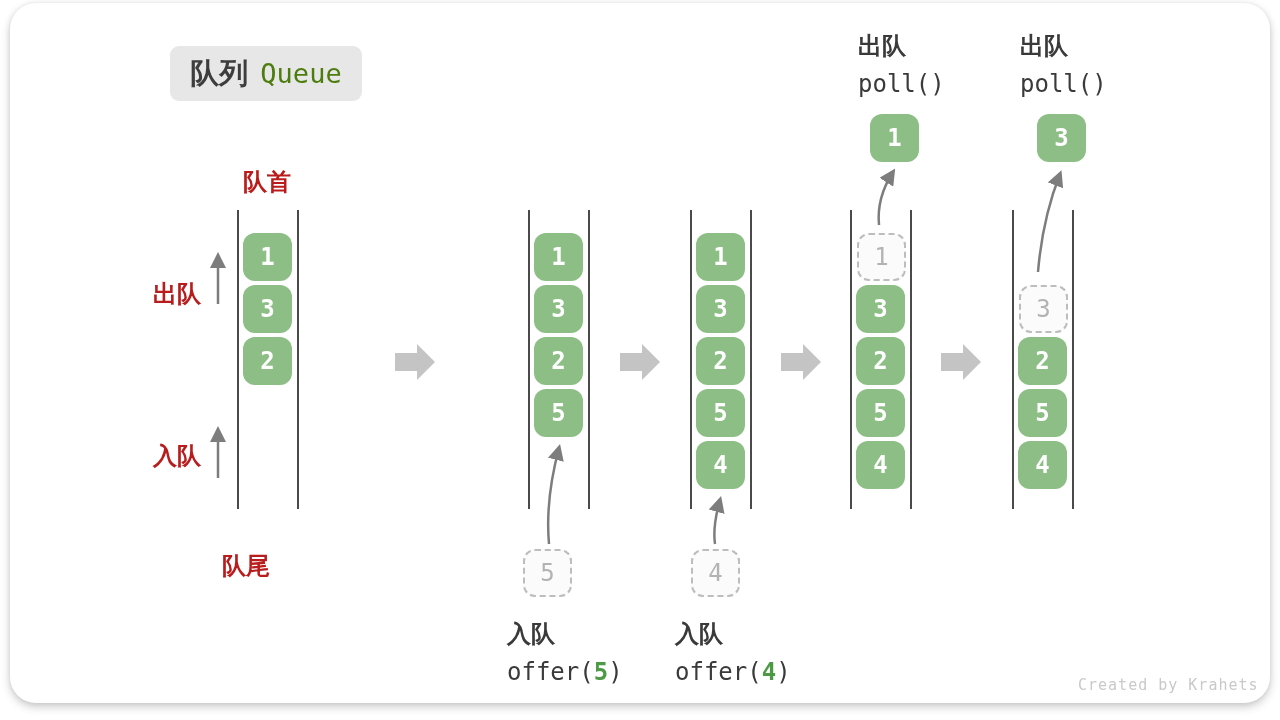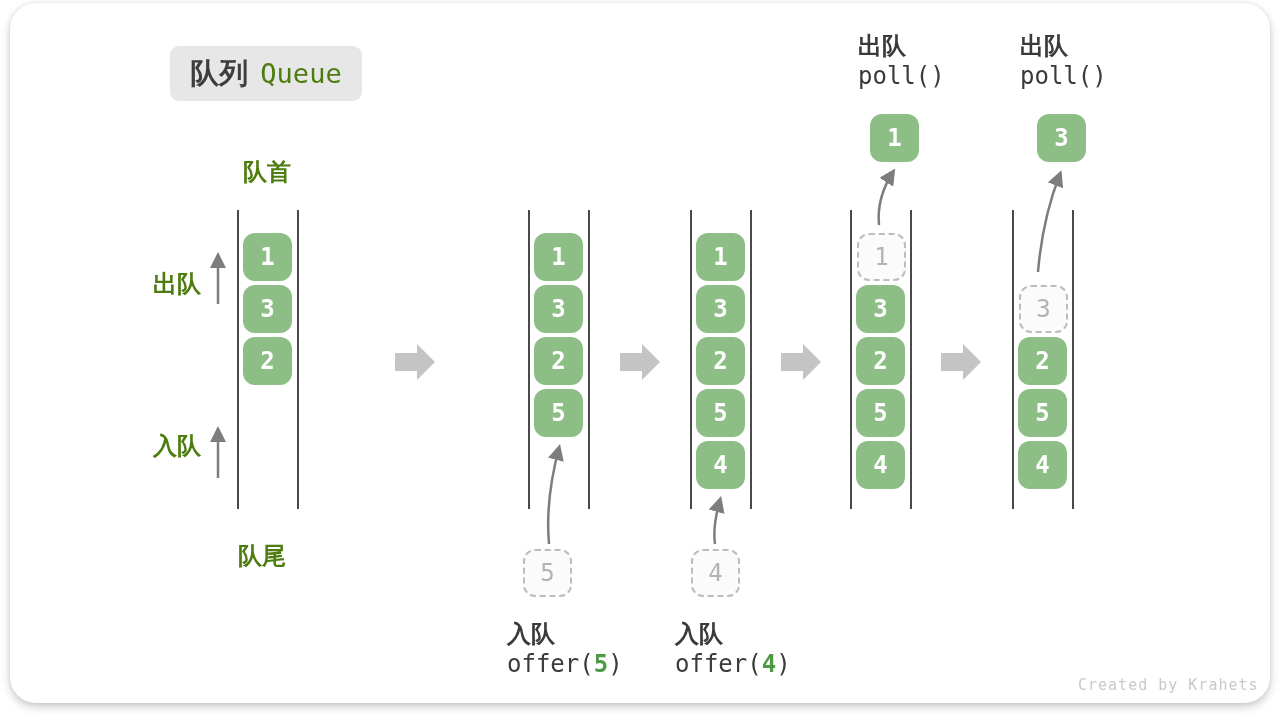--- a/index.html
+++ b/index.html
@@ -15,39 +15,39 @@
   }
 
   .title-badge {
     position:absolute; left:170px; top:46px; width:192px; height:55px;
     background:#e7e7e7; border-radius:9px;
     display:flex; align-items:center; justify-content:center; gap:12px;
   }
   .title-zh { font-size:29px; font-weight:bold; color:#3d3d3d; }
   .title-en { font-family:"DejaVu Sans Mono", monospace; font-size:27px; color:#4d7c0f; }
 
-  .zh-label { position:absolute; font-size:24px; font-weight:bold; color:#4d7c0f; white-space:nowrap; }
+  .zh-label { position:absolute; font-size:24px; font-weight:bold; color:#b91c1c; white-space:nowrap;margin-top:10px; }
 
   .rail { position:absolute; top:210px; width:2px; height:299px; background:#4a4a4a; }
 
   .block {
     position:absolute; width:49px; height:48px; border-radius:12px;
     background:var(--block_green, #8cbe85); color:#ffffff;
     font-family:"DejaVu Sans Mono", monospace; font-weight:bold; font-size:24px;
     display:flex; align-items:center; justify-content:center;
   }
   .block.ghost {
     background:#fbfbfb; border:2px dashed #bdbdbd; color:#b3b3b3;
     width:45px; height:44px; font-weight:normal;
   }
 
   .op-label { position:absolute; white-space:nowrap; }
   .op-label .zh { display:block; font-size:24px; font-weight:bold; color:#3a3a3a; }
   .op-label .code {
-    display:block; 
+    display:block; margin-top:8px;
     font-family:"DejaVu Sans Mono", monospace; font-size:24px; color:#3a3a3a;
   }
   .code .arg { color:var(--code_green, #4c9a44); font-weight:bold; }
 
   .svg-overlay { position:absolute; left:0; top:0; width:1280px; height:720px; pointer-events:none; }
 
   .watermark {
     position:absolute; left:1078px; top:676px;
     font-family:"DejaVu Sans Mono", monospace; font-size:15px; color:#c9c9c9;
     letter-spacing:1px; white-space:nowrap;
@@ -58,21 +58,21 @@
 
 <div class="canvas">
   <div class="card"></div>
 
   <div class="title-badge">
     <span class="title-zh">队列</span>
     <span class="title-en">Queue</span>
   </div>
 
   <div class="zh-label" style="left:243px; top:156px;">队首</div>
-  <div class="zh-label" style="left:238px; top:540px;">队尾</div>
+  <div class="zh-label" style="left:222px; top:540px;">队尾</div>
   <div class="zh-label" style="left:153px; top:268px;">出队</div>
   <div class="zh-label" style="left:153px; top:430px;">入队</div>
 
   <svg class="svg-overlay" viewBox="0 0 1280 720">
     <defs>
       <marker id="ah" viewBox="0 0 10 10" refX="7.5" refY="5" markerWidth="6.5" markerHeight="6.5" orient="auto-start-reverse">
         <path d="M0,0 L10,5 L0,10 z" fill="#7d7d7d"></path>
       </marker>
     </defs>
 

